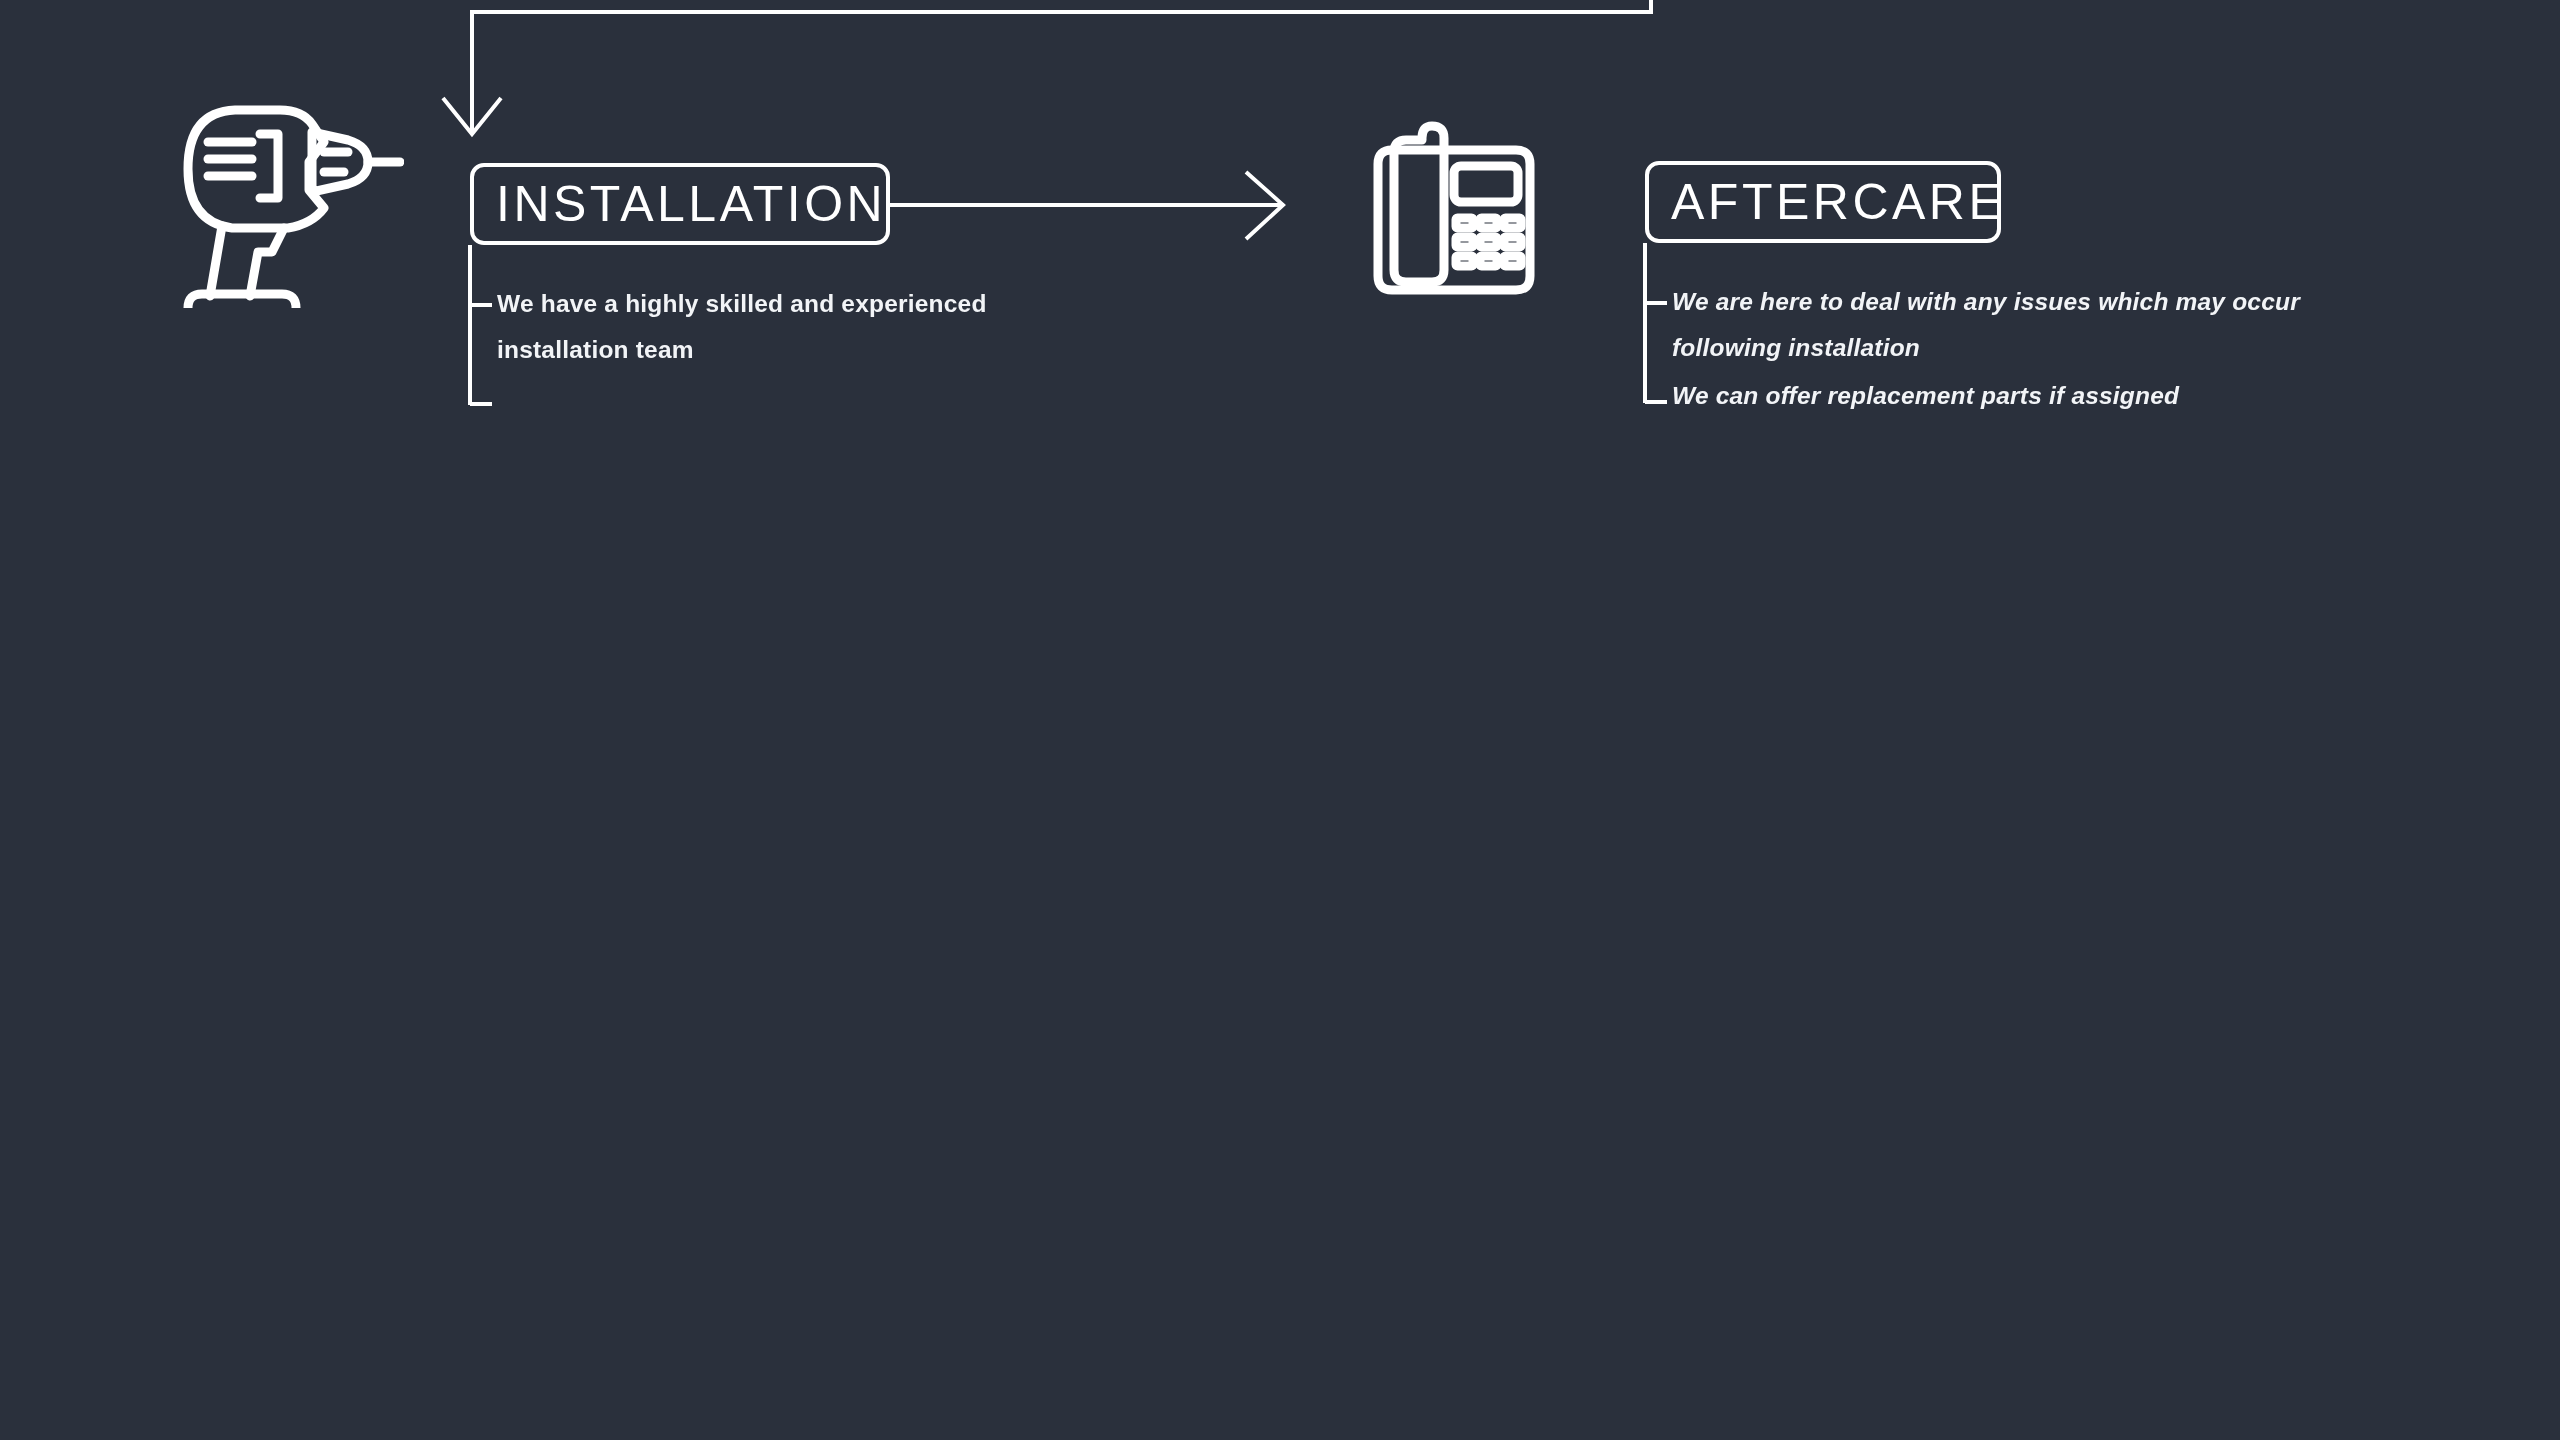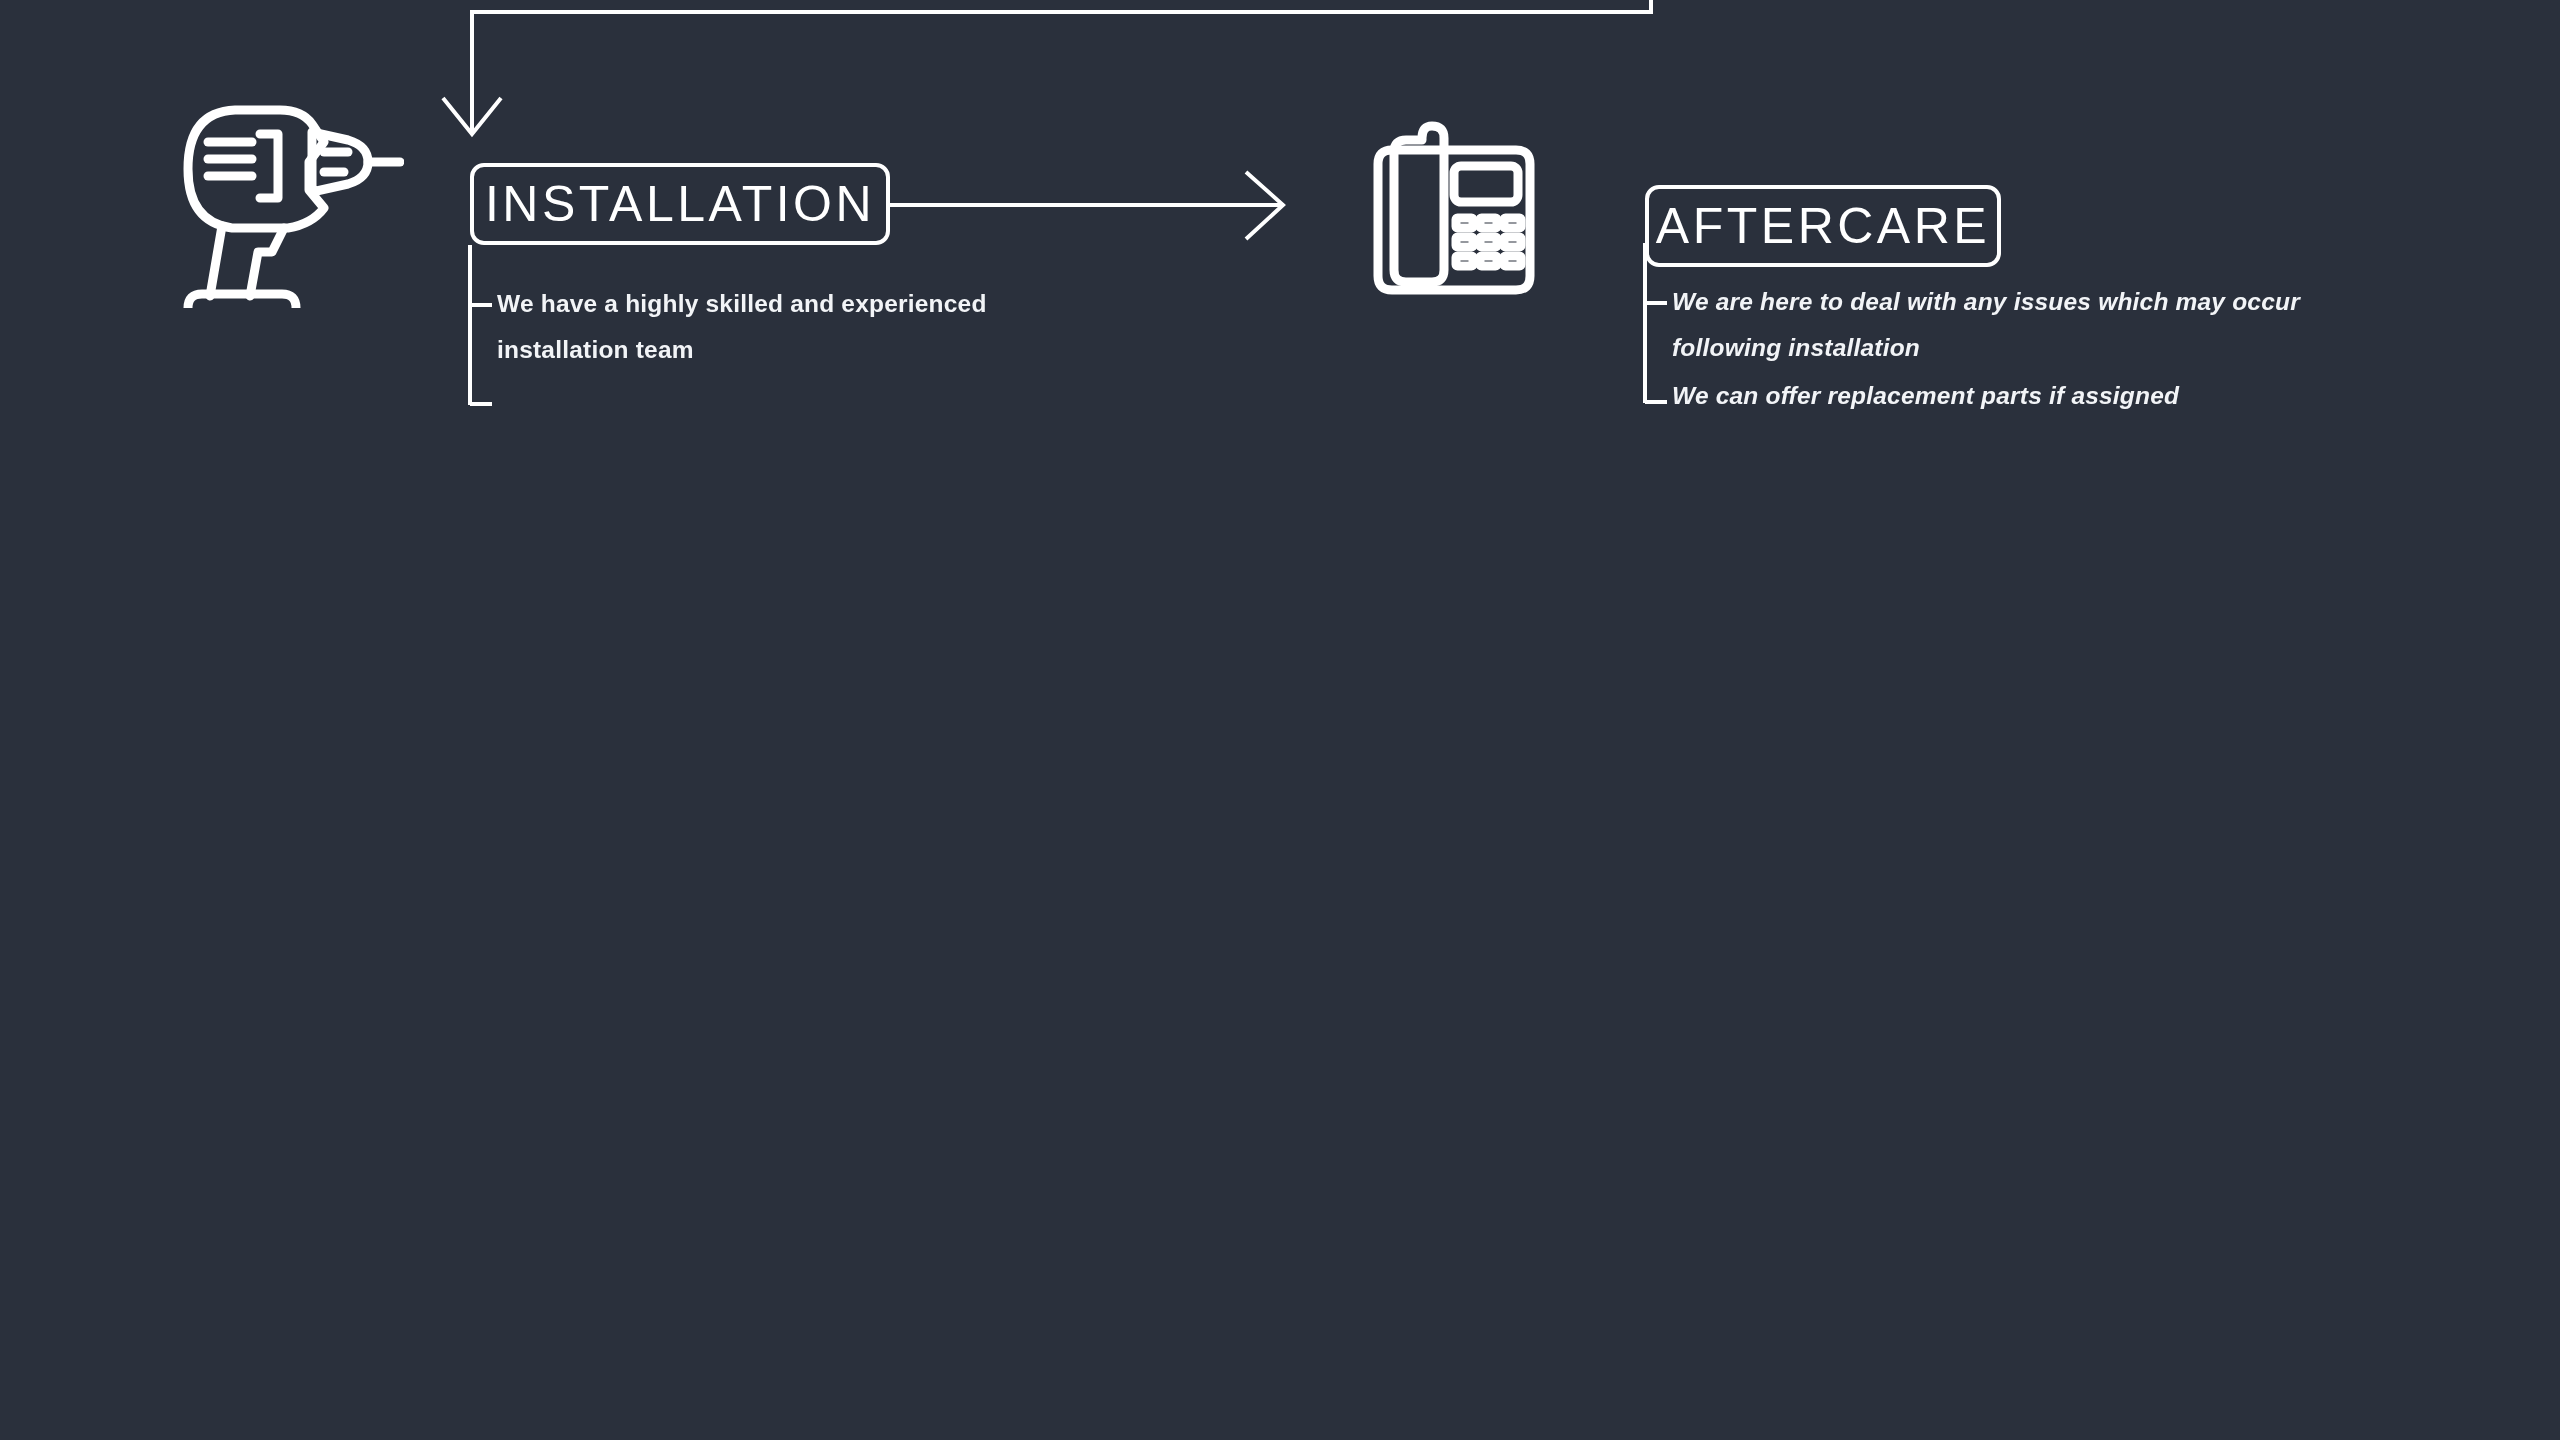--- a/index.html
+++ b/index.html
@@ -69,21 +69,21 @@
   }
 
   
   .pill {
     position: absolute;
     box-sizing: border-box;
     border: 4px solid #ffffff;
     border-radius: 14px;
     display: flex;
     align-items: center;
-    justify-content: center;
+    justify-content: flex-start;
     padding: 0 22px;
     background: transparent;
   }
   .pill-label {
     color: #ffffff;
     font-family: "Liberation Sans", sans-serif;
     font-weight: 300;
     font-size: 50px;
     letter-spacing: 3.5px;
     line-height: 1;
@@ -93,21 +93,20 @@
     left: 470px;
     top: 163px;
     width: 420px;
     height: 82px;
   }
   #pill-aftercare {
     left: 1645px;
     top: 161px;
     width: 356px;
     height: 82px;
-    margin-top: 24px;
   }
 
   
   .bullets {
     position: absolute;
   }
   .bullet-row {
     display: flex;
     align-items: center;
     margin-bottom: 2px;

